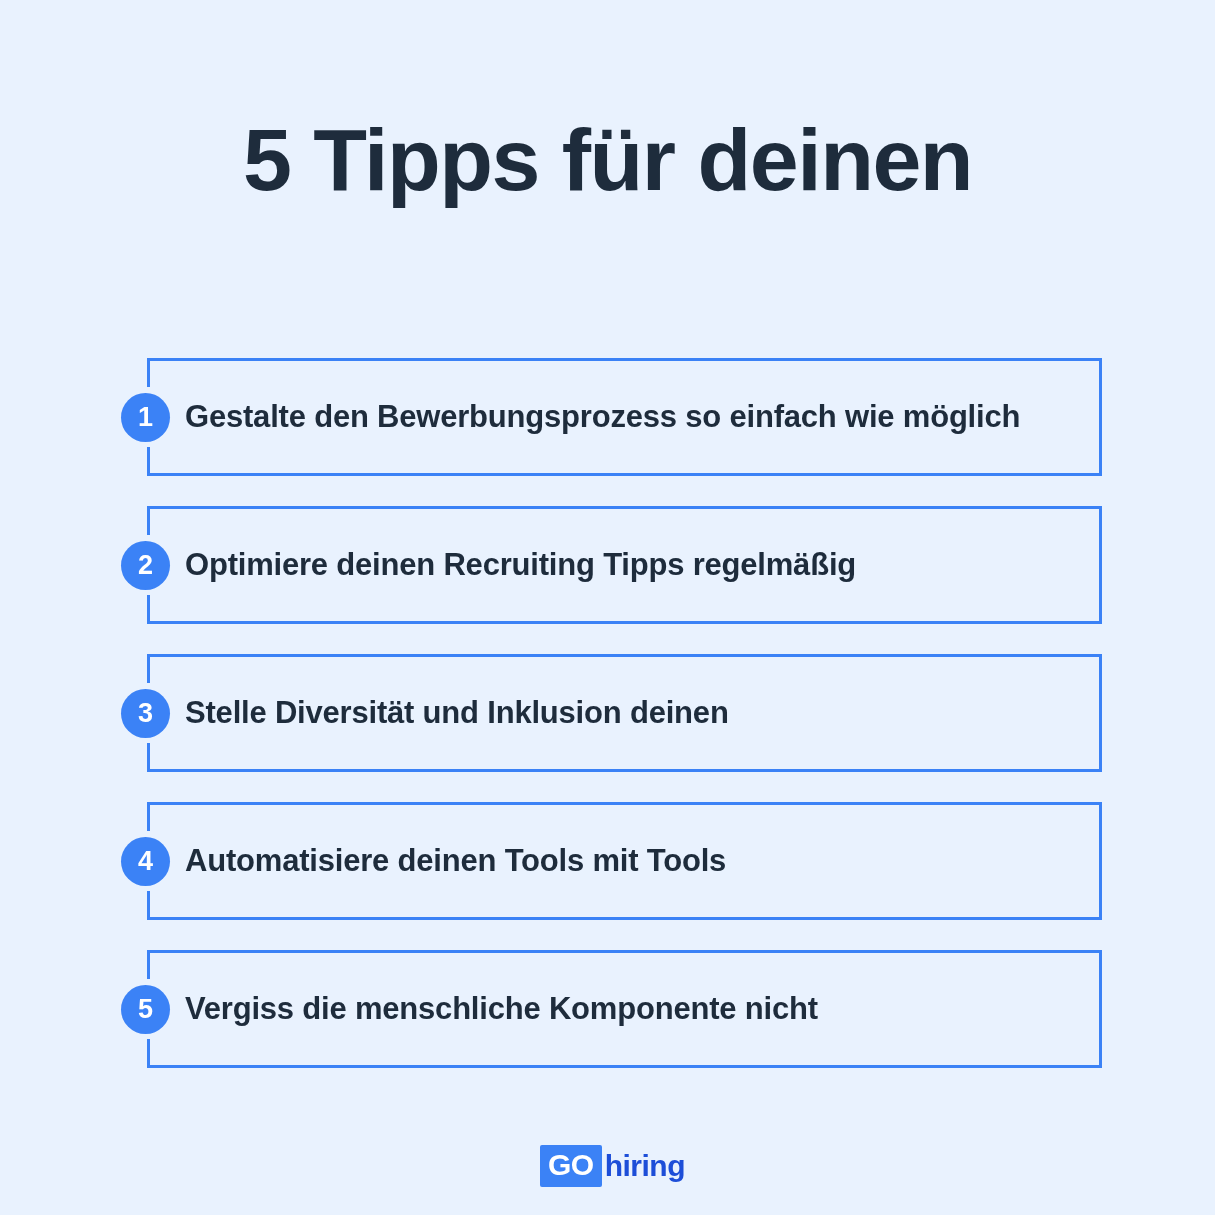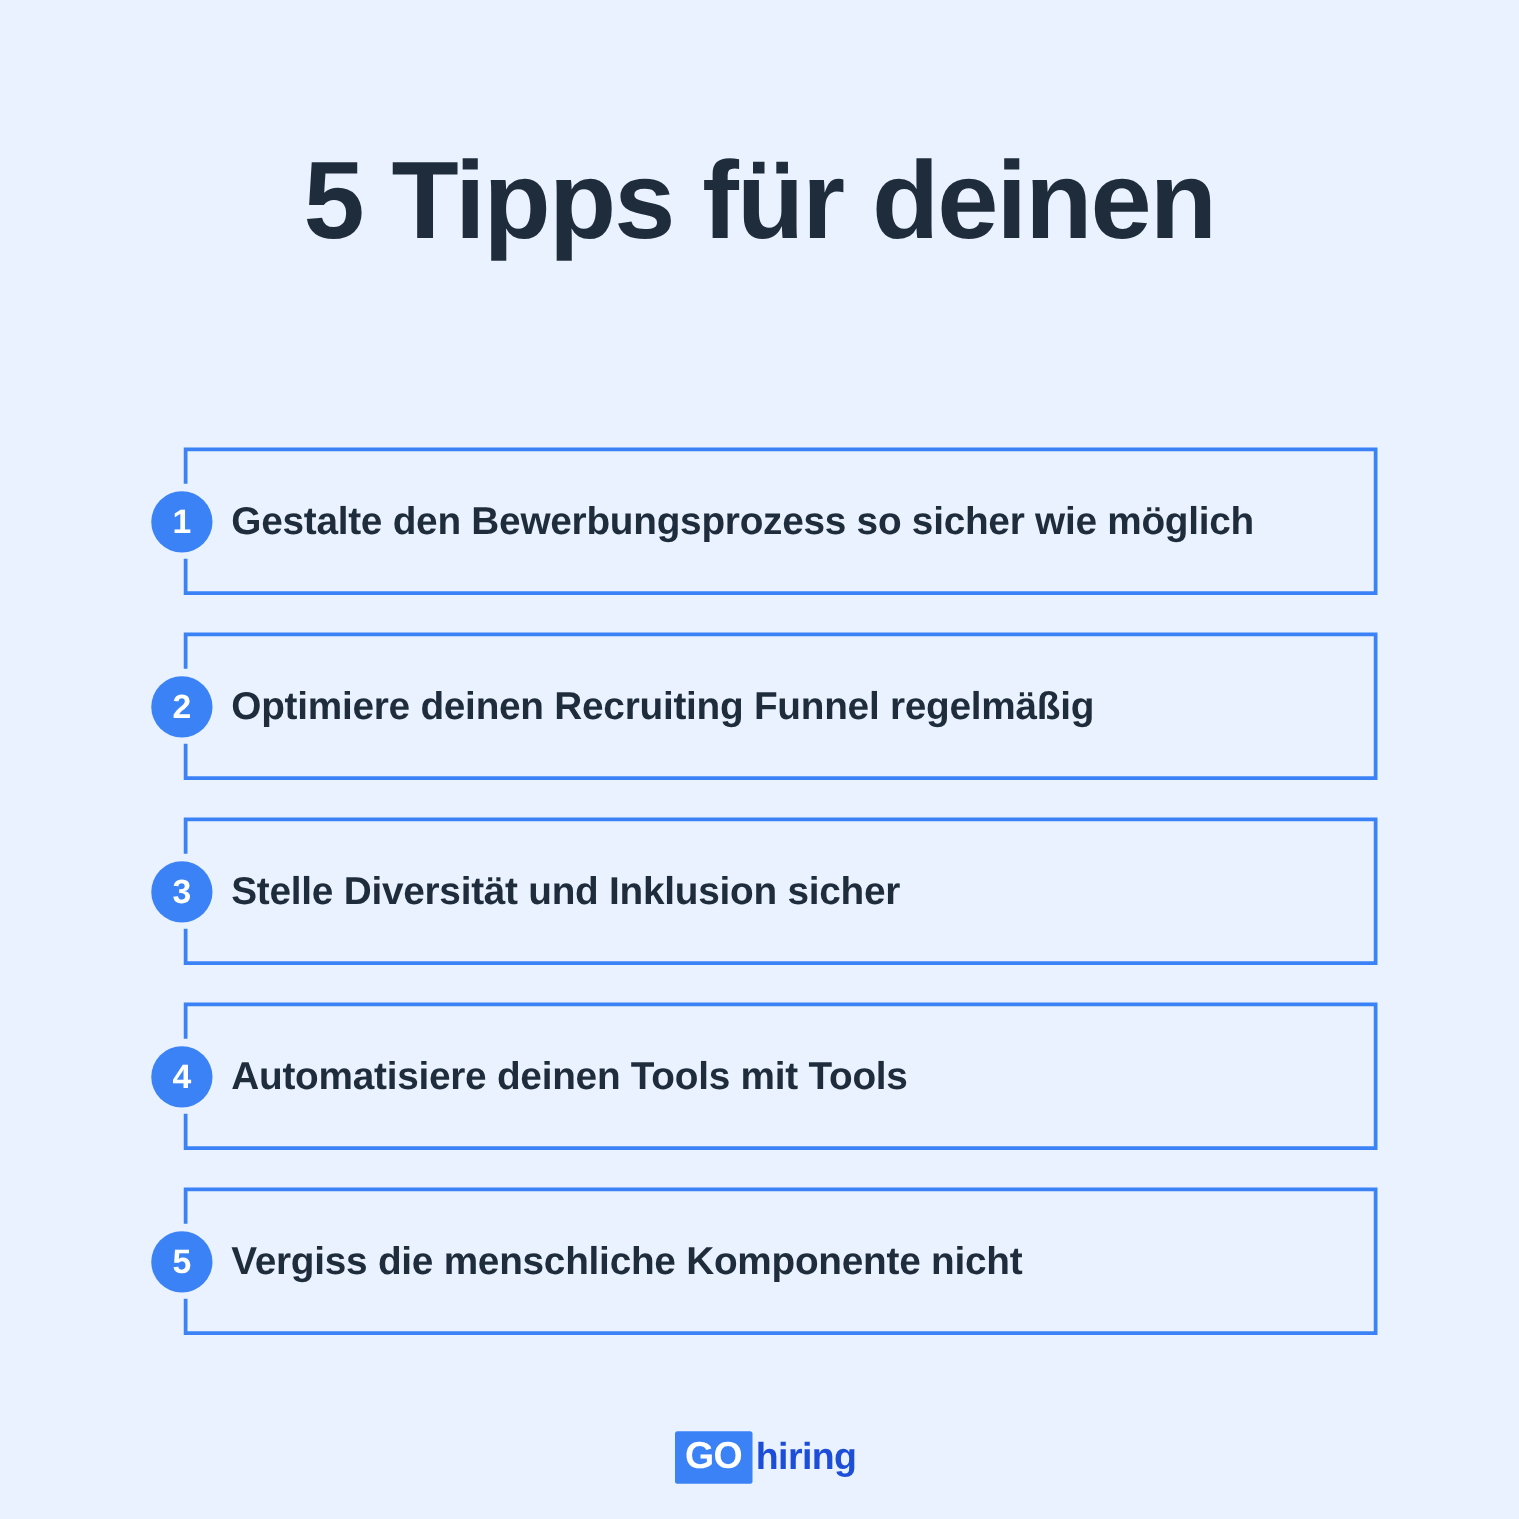--- a/index.html
+++ b/index.html
@@ -151,35 +151,35 @@
   <div class="title-block">
     <span class="title-line">5 Tipps für deinen</span>
   </div>
 
   <div class="tips">
 
     <div class="tip-row">
       <div class="tip-box"></div>
       <div class="tip-box-notch"></div>
       <div class="tip-badge">1</div>
-      <div class="tip-text">Gestalte den Bewerbungsprozess so sicher wie möglich</div>
+      <div class="tip-text">Gestalte den Bewerbungsprozess so einfach wie möglich</div>
     </div>
 
     <div class="tip-row">
       <div class="tip-box"></div>
       <div class="tip-box-notch"></div>
       <div class="tip-badge">2</div>
-      <div class="tip-text">Optimiere deinen Recruiting Funnel regelmäßig</div>
+      <div class="tip-text">Optimiere deinen Recruiting Tipps regelmäßig</div>
     </div>
 
     <div class="tip-row">
       <div class="tip-box"></div>
       <div class="tip-box-notch"></div>
       <div class="tip-badge">3</div>
-      <div class="tip-text">Stelle Diversität und Inklusion sicher</div>
+      <div class="tip-text">Stelle Diversität und Inklusion deinen</div>
     </div>
 
     <div class="tip-row">
       <div class="tip-box"></div>
       <div class="tip-box-notch"></div>
       <div class="tip-badge">4</div>
       <div class="tip-text">Automatisiere deinen Tools mit Tools</div>
     </div>
 
     <div class="tip-row">

